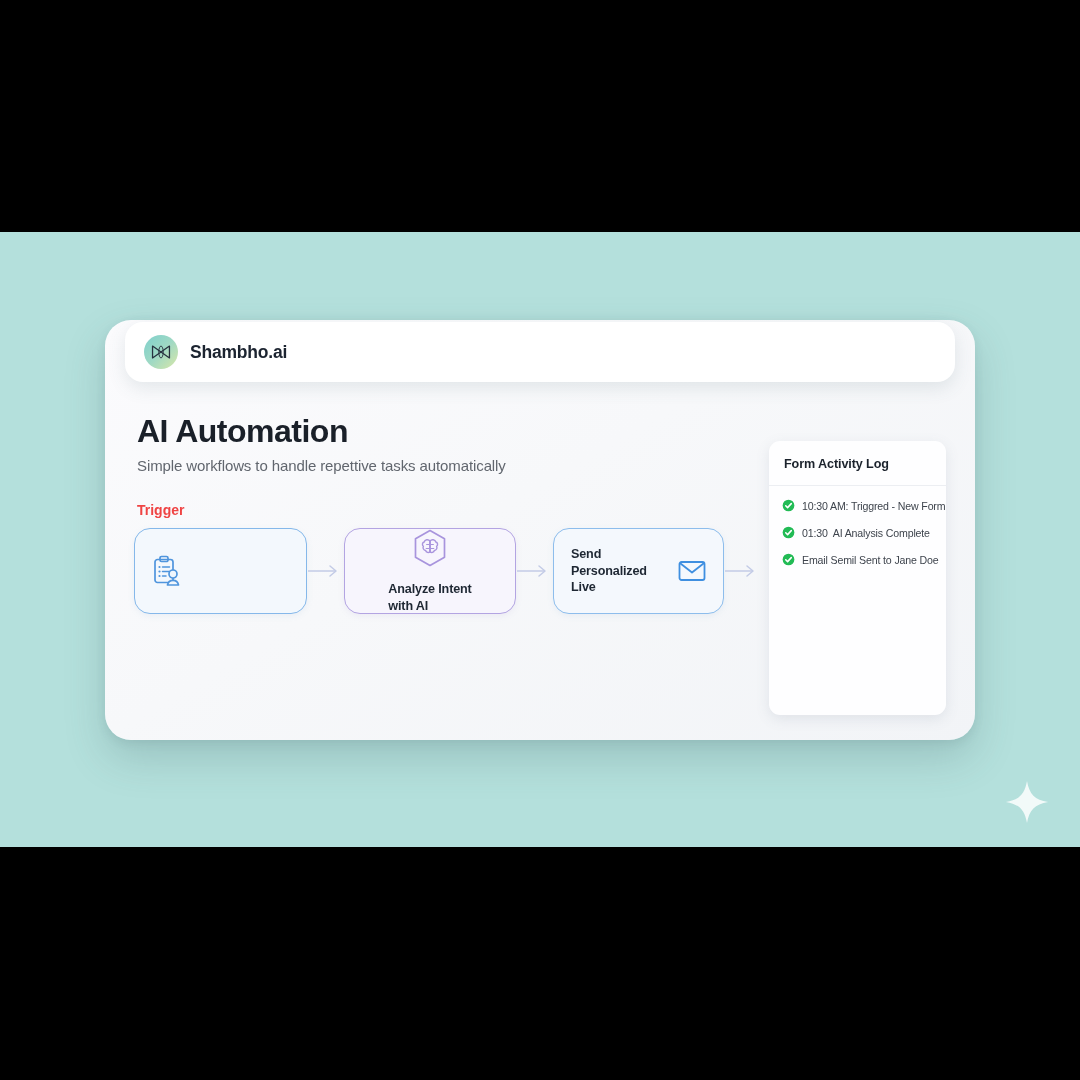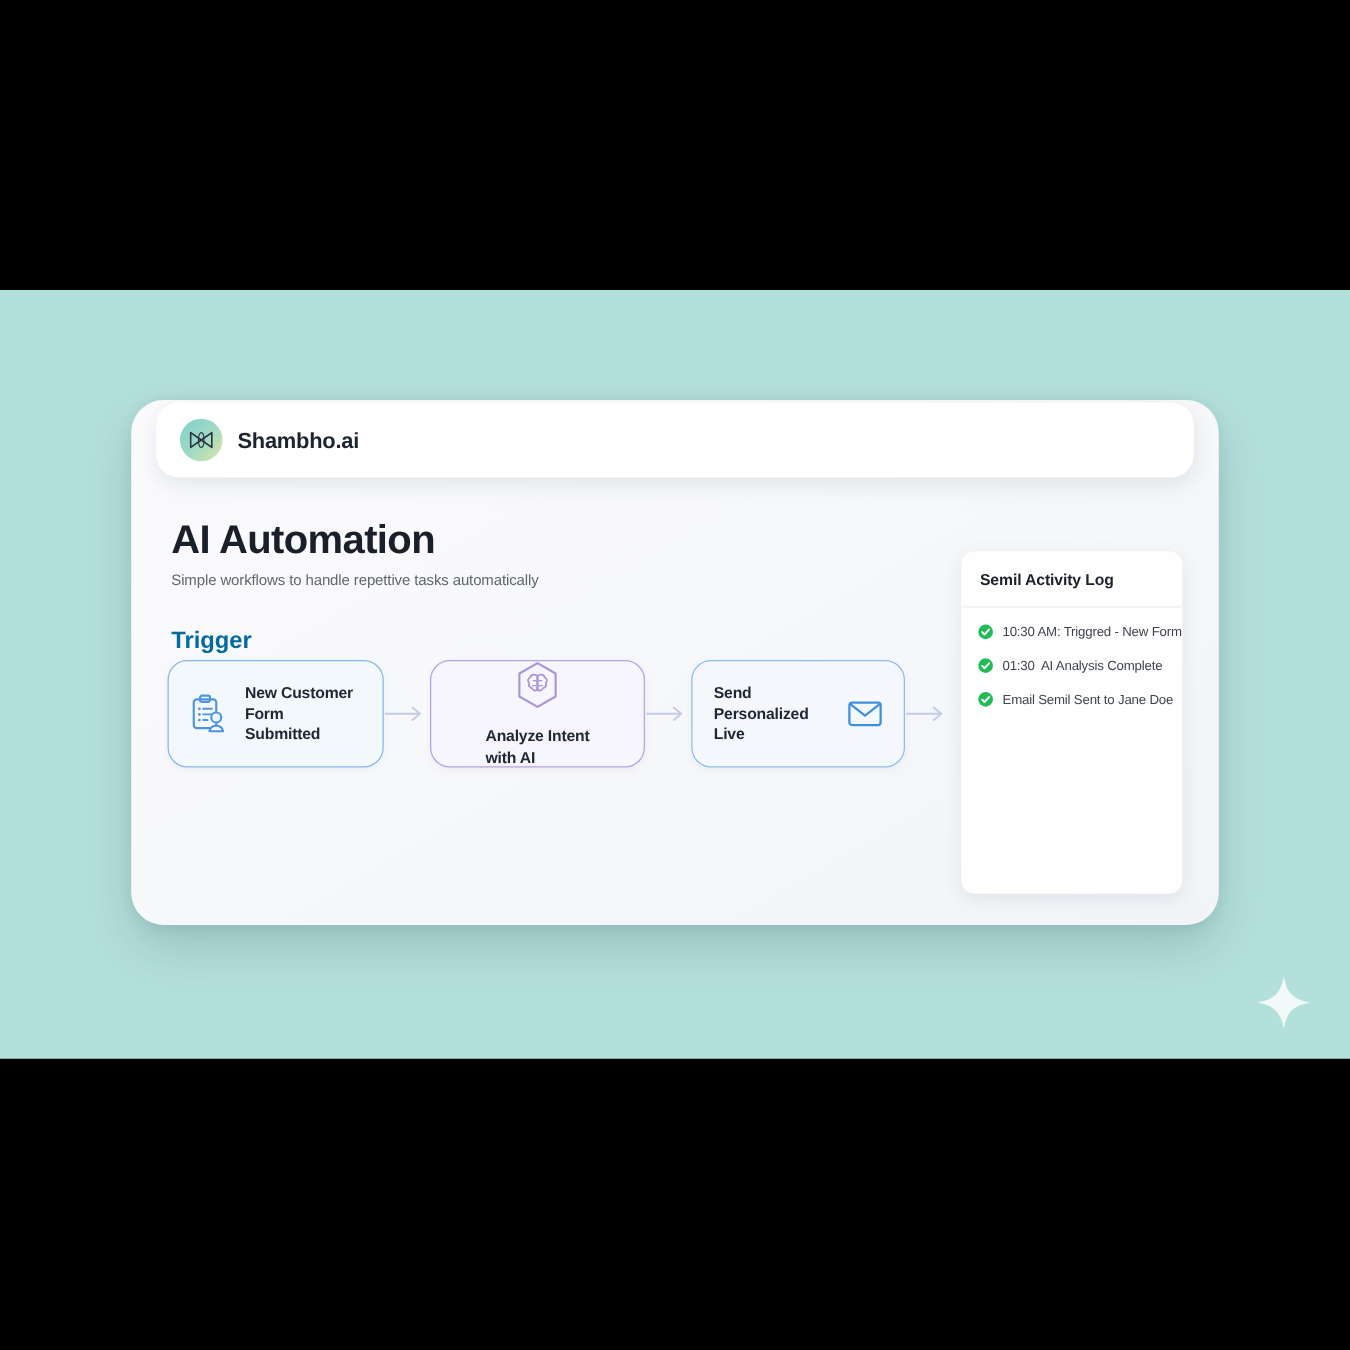--- a/index.html
+++ b/index.html
@@ -57,26 +57,26 @@
     letter-spacing:-.2px;
   }
 
   
   #titleBlock { position:absolute; left:137px; top:413px; }
   #pageTitle {
     font-size:32px; font-weight:700; color:#1a2029; letter-spacing:-.5px;
   }
   #pageSub {
     margin-top:7px;
-    font-size:12px; color:#61666e; letter-spacing:-.1px;
+    font-size:15px; color:#61666e; letter-spacing:-.1px;
   }
 
   #triggerLabel {
     position:absolute; left:137px; top:502px;
-    font-size:19px; font-weight:600; color:#0369a1;
+    font-size:14px; font-weight:600; color:#ef4444;
   }
 
   
   #flow {
     position:absolute; left:134px; top:528px;
     display:flex; align-items:center;
   }
   .node {
     height:86px;
     border-radius:16px;
@@ -180,24 +180,20 @@
           <circle cx="7.5" cy="12" r="1.1" fill="#4f95dd"></circle>
           <line x1="10.5" y1="12" x2="17.5" y2="12" stroke="#4f95dd" stroke-width="1.5" stroke-linecap="round"></line>
           <circle cx="7.5" cy="16.5" r="1.1" fill="#4f95dd"></circle>
           <line x1="10.5" y1="16.5" x2="17.5" y2="16.5" stroke="#4f95dd" stroke-width="1.5" stroke-linecap="round"></line>
           <circle cx="7.5" cy="21" r="1.1" fill="#4f95dd"></circle>
           <line x1="10.5" y1="21" x2="14" y2="21" stroke="#4f95dd" stroke-width="1.5" stroke-linecap="round"></line>
           <circle cx="21" cy="19" r="4" fill="#eff6fd" stroke="#4f95dd" stroke-width="1.7"></circle>
           <path d="M15.5 30 a5.6 5.6 0 0 1 11 0 Z" fill="#eff6fd" stroke="#4f95dd" stroke-width="1.7" stroke-linejoin="round"></path>
         </svg>
       </span>
-      <span class="node-text">
-        <span>New Customer</span><br>
-        <span>Form Submitted</span>
-      </span>
     </div>
 
     <svg class="arrow" viewBox="0 0 37 20">
       <line x1="1" y1="10" x2="28" y2="10" stroke="#c3cbe6" stroke-width="1.5"></line>
       <polyline points="23,5 29,10 23,15" fill="none" stroke="#c3cbe6" stroke-width="1.5" stroke-linecap="round" stroke-linejoin="round"></polyline>
     </svg>
 
     <div class="node purple">
       <span class="node-icon">
         <svg width="34" height="38" viewBox="0 0 34 38">
@@ -234,21 +230,21 @@
     </div>
 
     <svg class="arrow" viewBox="0 0 37 20">
       <line x1="1" y1="10" x2="28" y2="10" stroke="#c3cbe6" stroke-width="1.5"></line>
       <polyline points="23,5 29,10 23,15" fill="none" stroke="#c3cbe6" stroke-width="1.5" stroke-linecap="round" stroke-linejoin="round"></polyline>
     </svg>
 
   </div>
 
   <div id="logPanel">
-    <div id="logTitle">Semil Activity Log</div>
+    <div id="logTitle">Form Activity Log</div>
     <div class="log-list">
 
       <div class="log-item">
         <svg class="check" viewBox="0 0 16 16">
           <circle cx="8" cy="8" r="7.2" fill="#22bb55"></circle>
           <polyline points="4.6,8.3 6.9,10.6 11.4,5.7" fill="none" stroke="#fff" stroke-width="1.9" stroke-linecap="round" stroke-linejoin="round"></polyline>
         </svg>
         <span class="log-text">10:30 AM: Triggred - New Form</span>
       </div>
 

